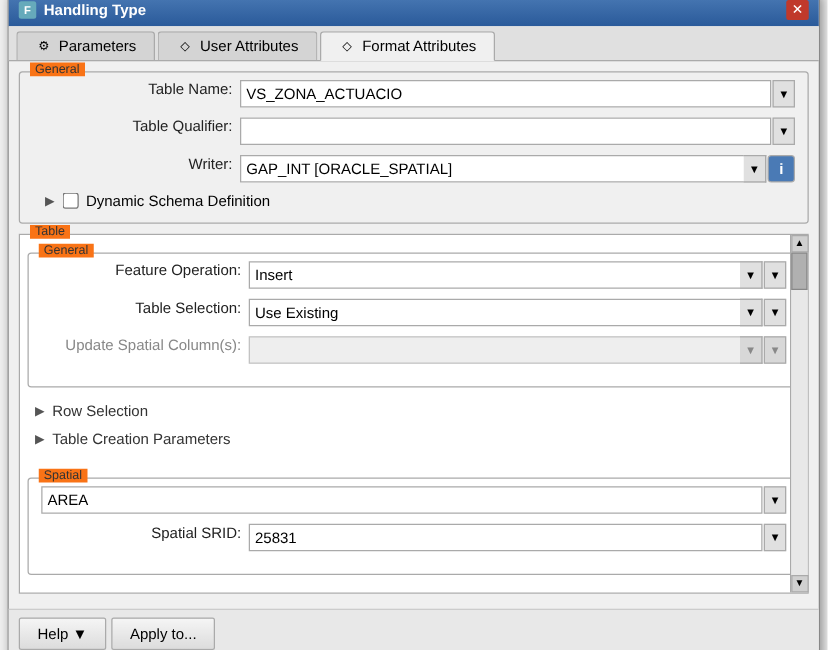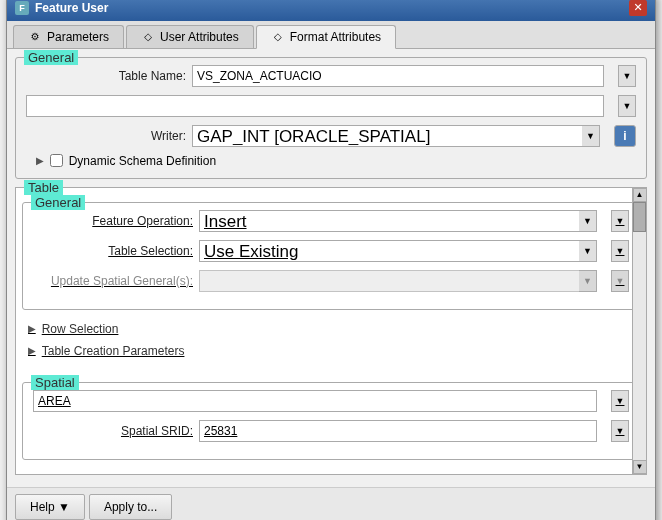--- a/index.html
+++ b/index.html
@@ -98,44 +98,44 @@
       border: 1px solid #aaa;
       border-radius: 3px;
       padding: 6px 10px 10px;
       margin-bottom: 8px;
       position: relative;
     }
     .group-box-title {
       position: absolute;
       top: -8px;
       left: 8px;
-      background: #5eead4;
+      background: #f97316;
       padding: 0 4px;
-      font-size: 13px;
+      font-size: 10px;
       color: #333;
     }
     .form-row {
       display: flex;
-      align-items: center;
+      align-items: flex-start;
       margin-bottom: 6px;
       min-height: 24px;
     }
     .form-label {
       text-align: right;
       width: 160px;
       margin-right: 6px;
       flex-shrink: 0;
       color: #222;
       font-size: 12px;
     }
     .form-control {
       display: flex;
       align-items: center;
       flex: 1;
-      gap: 14px;
+      gap: 1px;
     }
     .text-input {
       flex: 1;
       height: 22px;
       border: 1px solid #aaa;
       padding: 1px 4px;
       font-size: 12px;
       background: white;
     }
     .dropdown-btn {
@@ -154,21 +154,21 @@
       flex: 1;
       display: flex;
       align-items: center;
       position: relative;
     }
     .select-wrapper select {
       width: 100%;
       height: 22px;
       border: 1px solid #aaa;
       padding: 1px 4px;
-      font-size: 17px;
+      font-size: 12px;
       background: white;
       appearance: none;
       -webkit-appearance: none;
       padding-right: 20px;
     }
     .select-wrapper .arrow {
       position: absolute;
       right: 0;
       width: 18px;
       height: 22px;
@@ -285,21 +285,21 @@
     }
   </style>
 </head>
 <body>
 
 <div class="window">
 
   <div class="title-bar">
     <div class="title-bar-left">
       <div class="title-icon">F</div>
-      <span>Feature User</span>
+      <span>Handling Type</span>
     </div>
     <button class="title-close">✕</button>
   </div>
 
   <div class="tabs">
     <div class="tab">
       <span class="tab-icon">⚙</span>
       <span>Parameters</span>
     </div>
     <div class="tab">
@@ -319,20 +319,21 @@
 
       <div class="form-row">
         <span class="form-label">Table Name:</span>
         <div class="form-control">
           <input type="text" class="text-input" value="VS_ZONA_ACTUACIO" style="">
           <div class="dropdown-btn">▼</div>
         </div>
       </div>
 
       <div class="form-row">
+        <span class="form-label">Table Qualifier:</span>
         <div class="form-control">
           <input type="text" class="text-input" value="" style="">
           <div class="dropdown-btn">▼</div>
         </div>
       </div>
 
       <div class="form-row">
         <span class="form-label">Writer:</span>
         <div class="form-control">
           <div class="select-wrapper">
@@ -345,21 +346,21 @@
         </div>
       </div>
 
       <div class="checkbox-row">
         <span style="font-size:10px;color:#555;">▶</span>
         <input type="checkbox" style="">
         <span>Dynamic Schema Definition</span>
       </div>
     </div>
 
-    <div style="border: 1px solid #aaa; position: relative; background: #fff; margin-bottom: 4px; text-decoration: underline;">
+    <div style="border: 1px solid #aaa; position: relative; background: #fff; margin-bottom: 4px;">
       <span class="group-box-title">Table</span>
 
       <div style="display: flex;">
         <div style="flex:1; padding: 10px 6px 6px 6px;">
 
           <div class="group-box" style="margin-top:4px;">
             <span class="group-box-title">General</span>
 
             <div class="form-row">
               <span class="form-label">Feature Operation:</span>
@@ -387,21 +388,21 @@
                     <option>Drop and Create</option>
                     <option>Truncate Existing</option>
                   </select>
                   <div class="arrow">▼</div>
                 </div>
                 <div class="dropdown-btn">▼</div>
               </div>
             </div>
 
             <div class="form-row">
-              <span class="form-label" style="color:#888;">Update Spatial General(s):</span>
+              <span class="form-label" style="color:#888;">Update Spatial Column(s):</span>
               <div class="form-control">
                 <div class="select-wrapper grayed-select">
                   <select disabled="" style="background:#e8e8e8;color:#888;">
                     <option></option>
                   </select>
                   <div class="arrow" style="background:#d8d8d8;color:#888;">▼</div>
                 </div>
                 <div class="dropdown-btn" style="background:#d8d8d8;color:#888;">▼</div>
               </div>
             </div>

